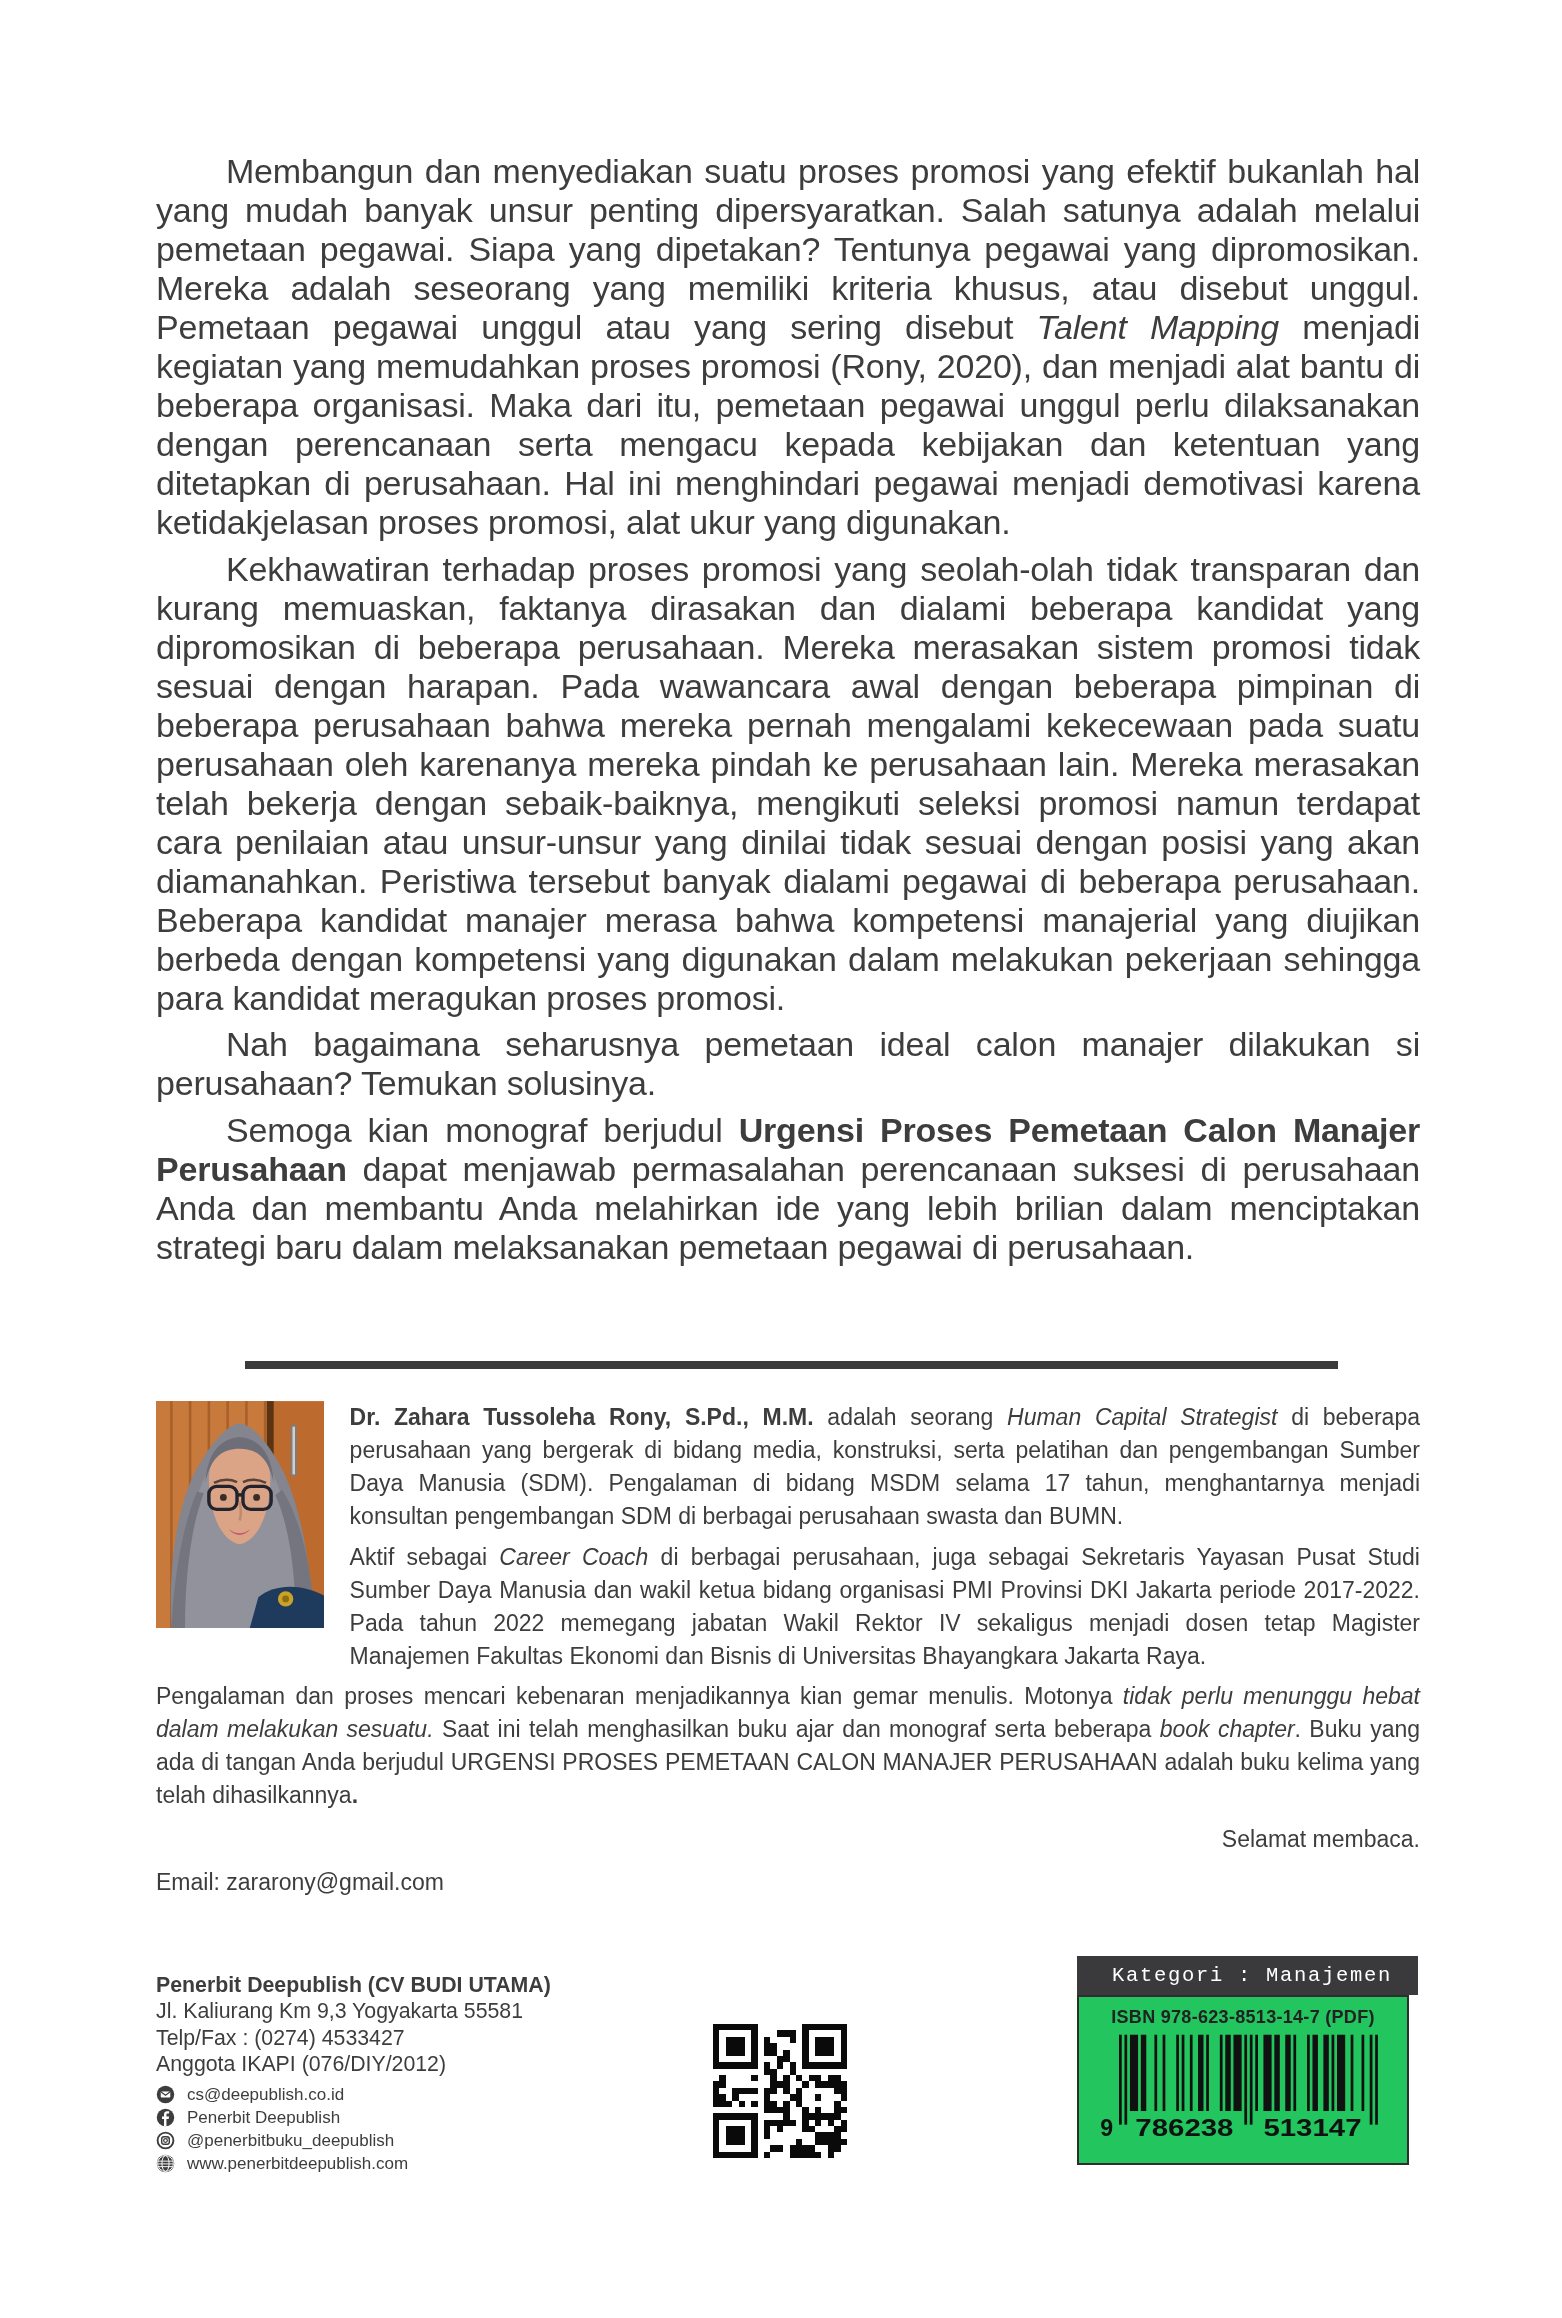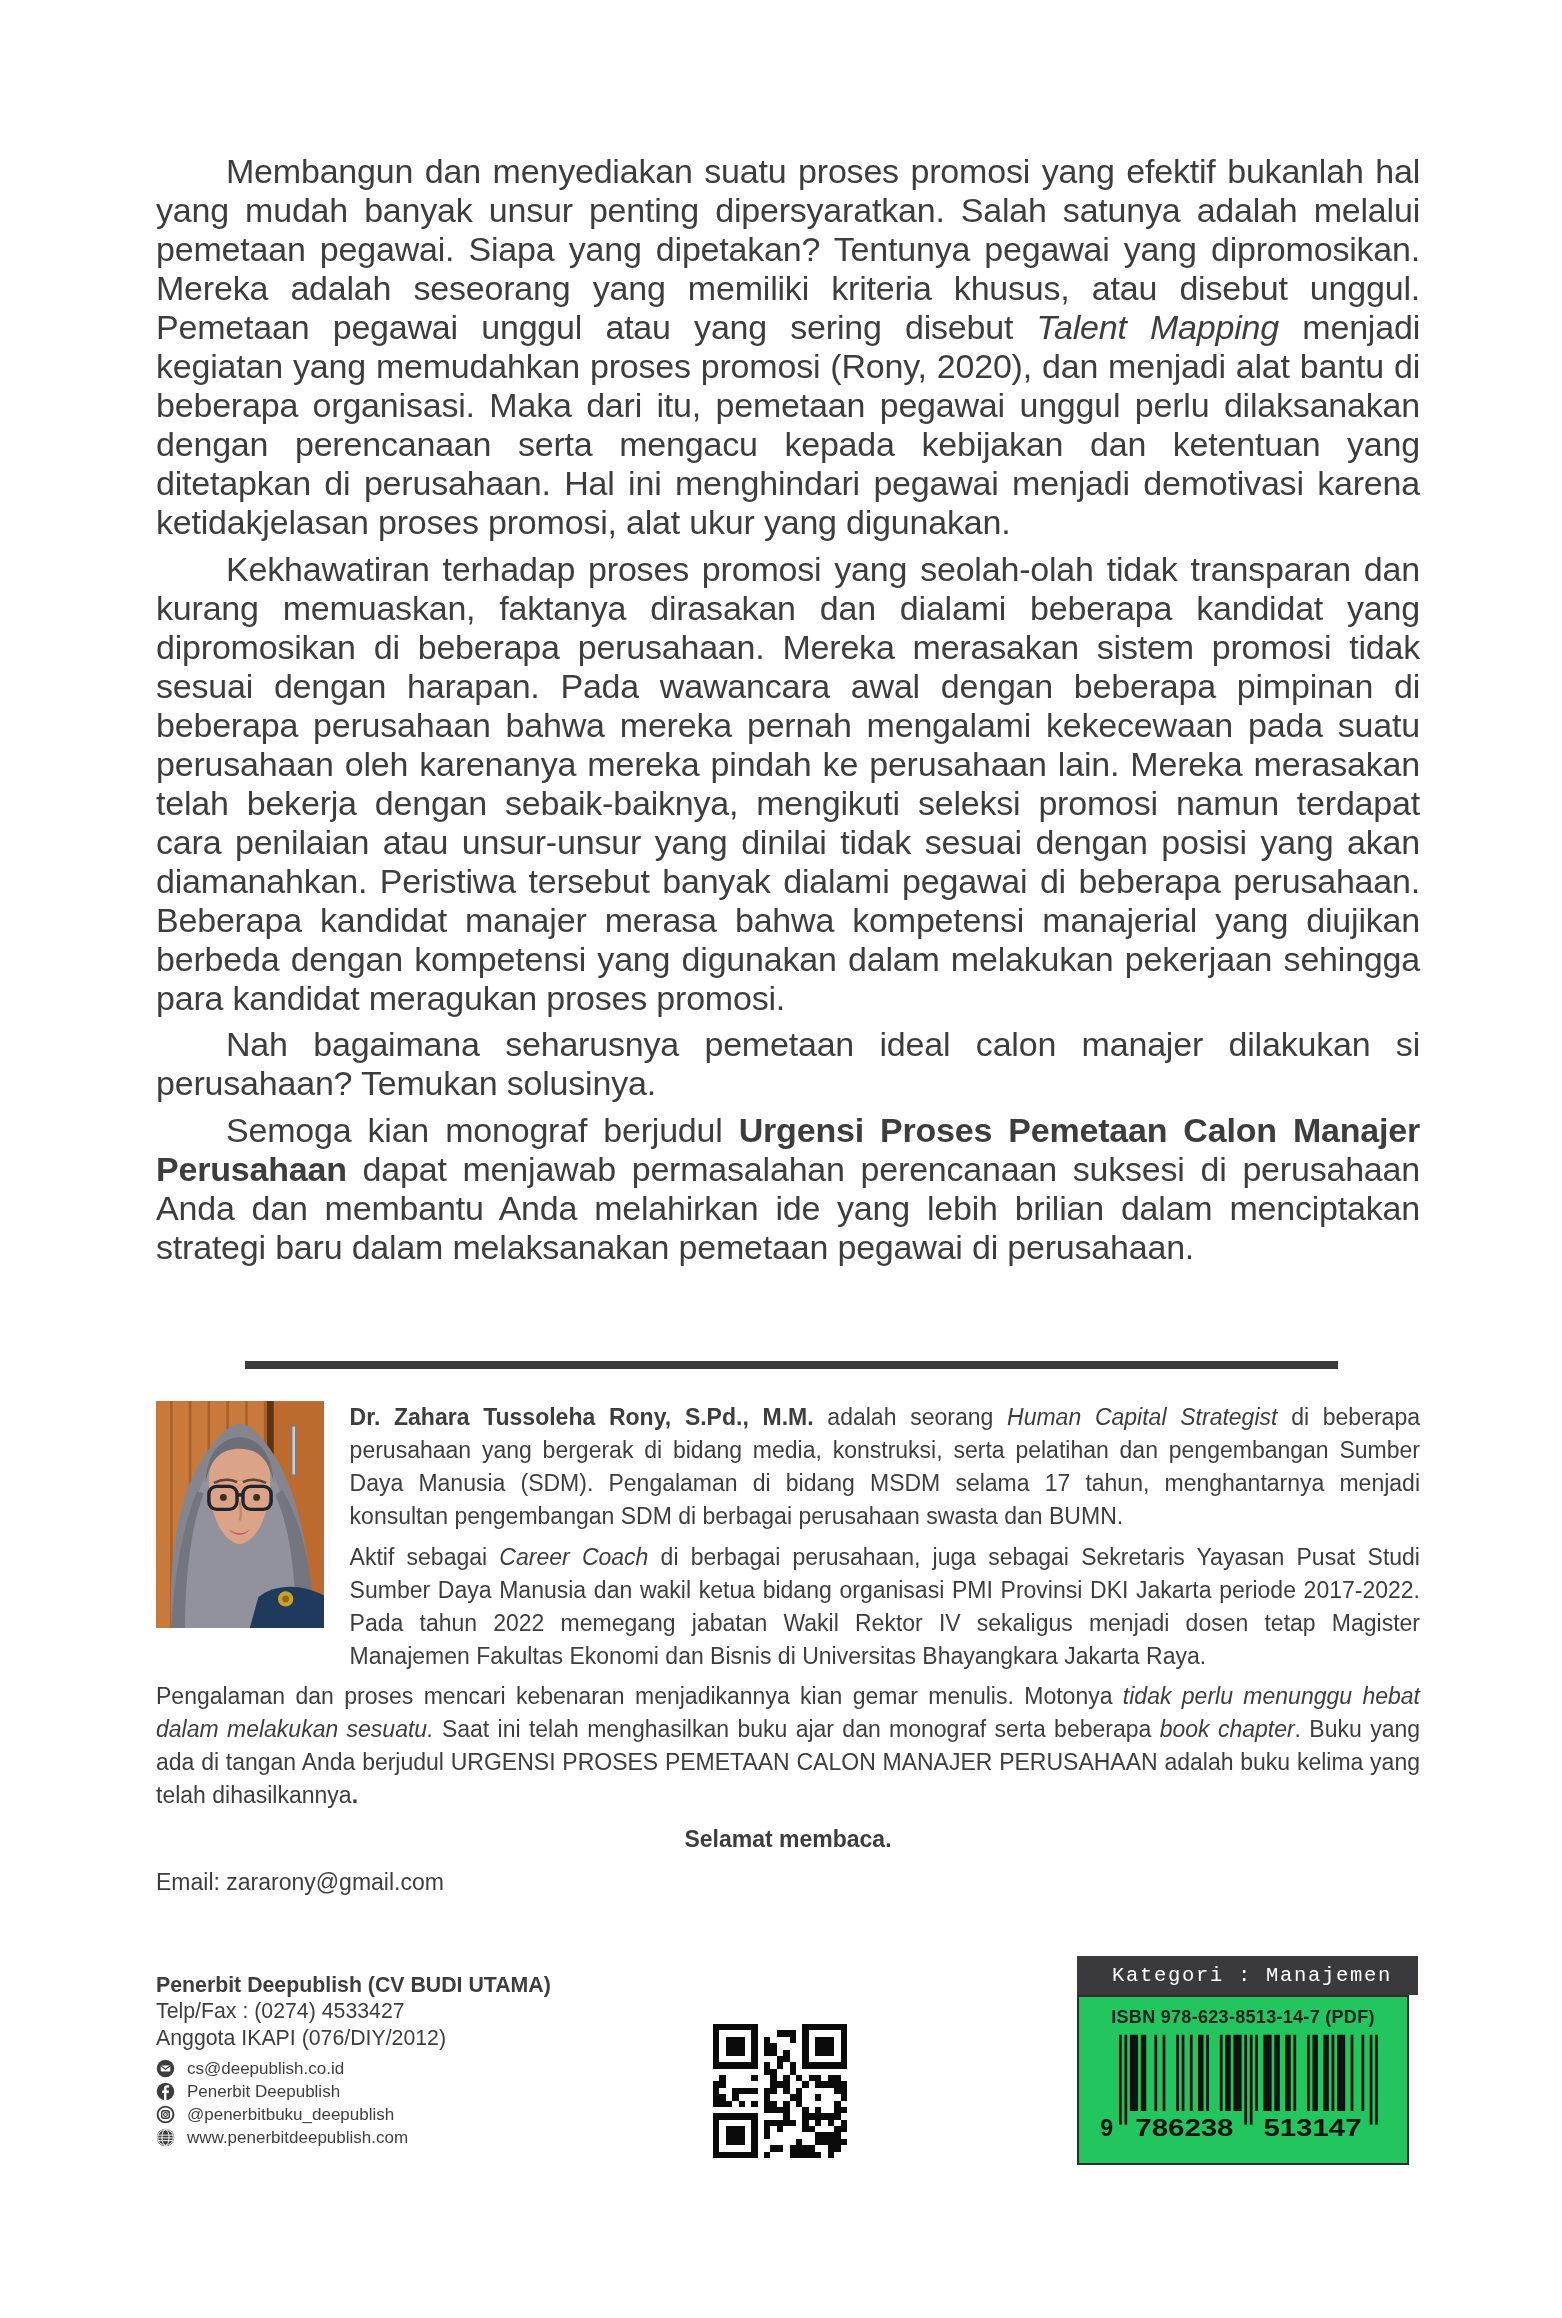--- a/index.html
+++ b/index.html
@@ -8,21 +8,21 @@
   
   .body-copy{position:absolute;left:156px;top:152px;width:1264px;}
   .body-copy p{margin:0 0 7.7px 0;font-size:34px;line-height:39px;text-align:justify;
                text-indent:70px;letter-spacing:-0.2px;}
   
   .divider{position:absolute;left:245px;top:1361px;width:1093px;height:7.7px;background:#3b3b3b;}
   
   .author-section{position:absolute;left:156px;top:1401px;width:1264px;}
   .portrait{float:left;width:168px;height:227px;margin:0 25.6px 12px 0;display:block;}
   .author-section p{margin:0 0 7.7px 0;font-size:23px;line-height:33px;text-align:justify;}
-  .author-section p.closing{margin-top:10.2px;text-align:center;font-weight:bold;}
+  .author-section p.closing{margin-top:10.2px;text-align:right;}
   .author-section p.email{margin-top:10.2px;text-align:left;}
   
   .publisher{position:absolute;left:156px;top:1972px;width:563px;}
   .publisher .pname{font-size:21.3px;line-height:26.4px;font-weight:bold;margin:0;}
   .publisher .pline{font-size:21.3px;line-height:26.4px;margin:0;}
   .socials{margin-top:7.7px;}
   .social-row{display:flex;align-items:flex-start;height:23px;}
   .social-icon{width:19px;height:19px;flex:0 0 19px;margin-right:12px;}
   .social-label{font-size:17px;color:#3d3d3d;}
   
@@ -94,20 +94,21 @@
     </svg>
     <p><span style="font-weight: bold;">Dr. Zahara Tussoleha Rony, S.Pd., M.M.</span><span> adalah seorang </span><span style="font-style: italic;">Human Capital Strategist</span><span> di beberapa perusahaan yang bergerak di bidang media, konstruksi, serta pelatihan dan pengembangan Sumber Daya Manusia (SDM). Pengalaman di bidang MSDM selama 17 tahun, menghantarnya menjadi konsultan pengembangan SDM di berbagai perusahaan swasta dan BUMN.</span></p>
     <p><span>Aktif sebagai </span><span style="font-style: italic;">Career Coach</span><span> di berbagai perusahaan, juga sebagai Sekretaris Yayasan Pusat Studi Sumber Daya Manusia dan wakil ketua bidang organisasi PMI Provinsi DKI Jakarta periode 2017-2022. Pada tahun 2022 memegang jabatan Wakil Rektor IV sekaligus menjadi dosen tetap Magister Manajemen Fakultas Ekonomi dan Bisnis di Universitas Bhayangkara Jakarta Raya.</span></p>
     <p><span>Pengalaman dan proses mencari kebenaran menjadikannya kian gemar menulis. Motonya </span><span style="font-style: italic;">tidak perlu menunggu hebat dalam melakukan sesuatu.</span><span> Saat ini telah menghasilkan buku ajar dan monograf serta beberapa </span><span style="font-style: italic;">book chapter</span><span>. Buku yang ada di tangan Anda berjudul URGENSI PROSES PEMETAAN CALON MANAJER PERUSAHAAN adalah buku kelima yang telah dihasilkannya</span><span style="font-weight: bold;">.</span></p>
     <p class="closing">Selamat membaca.</p>
     <p class="email">Email: zararony@gmail.com</p>
   </div>
 
   <div class="publisher">
     <p class="pname">Penerbit Deepublish (CV BUDI UTAMA)</p>
+    <p class="pline">Jl. Kaliurang Km 9,3 Yogyakarta 55581</p>
     <p class="pline">Telp/Fax : (0274) 4533427</p>
     <p class="pline">Anggota IKAPI (076/DIY/2012)</p>
     <div class="socials">
       <div class="social-row">
         <svg class="social-icon" viewBox="0 0 24 24">
             <circle cx="12" cy="12" r="11" fill="#3d3d3d"></circle>
             <rect x="6" y="8.2" width="12" height="7.6" rx="1" fill="#ffffff"></rect>
             <path d="M6,8.6 L12,13 L18,8.6" stroke="#3d3d3d" stroke-width="1.4" fill="none"></path>
           </svg>
         <span class="social-label">cs@deepublish.co.id</span>

